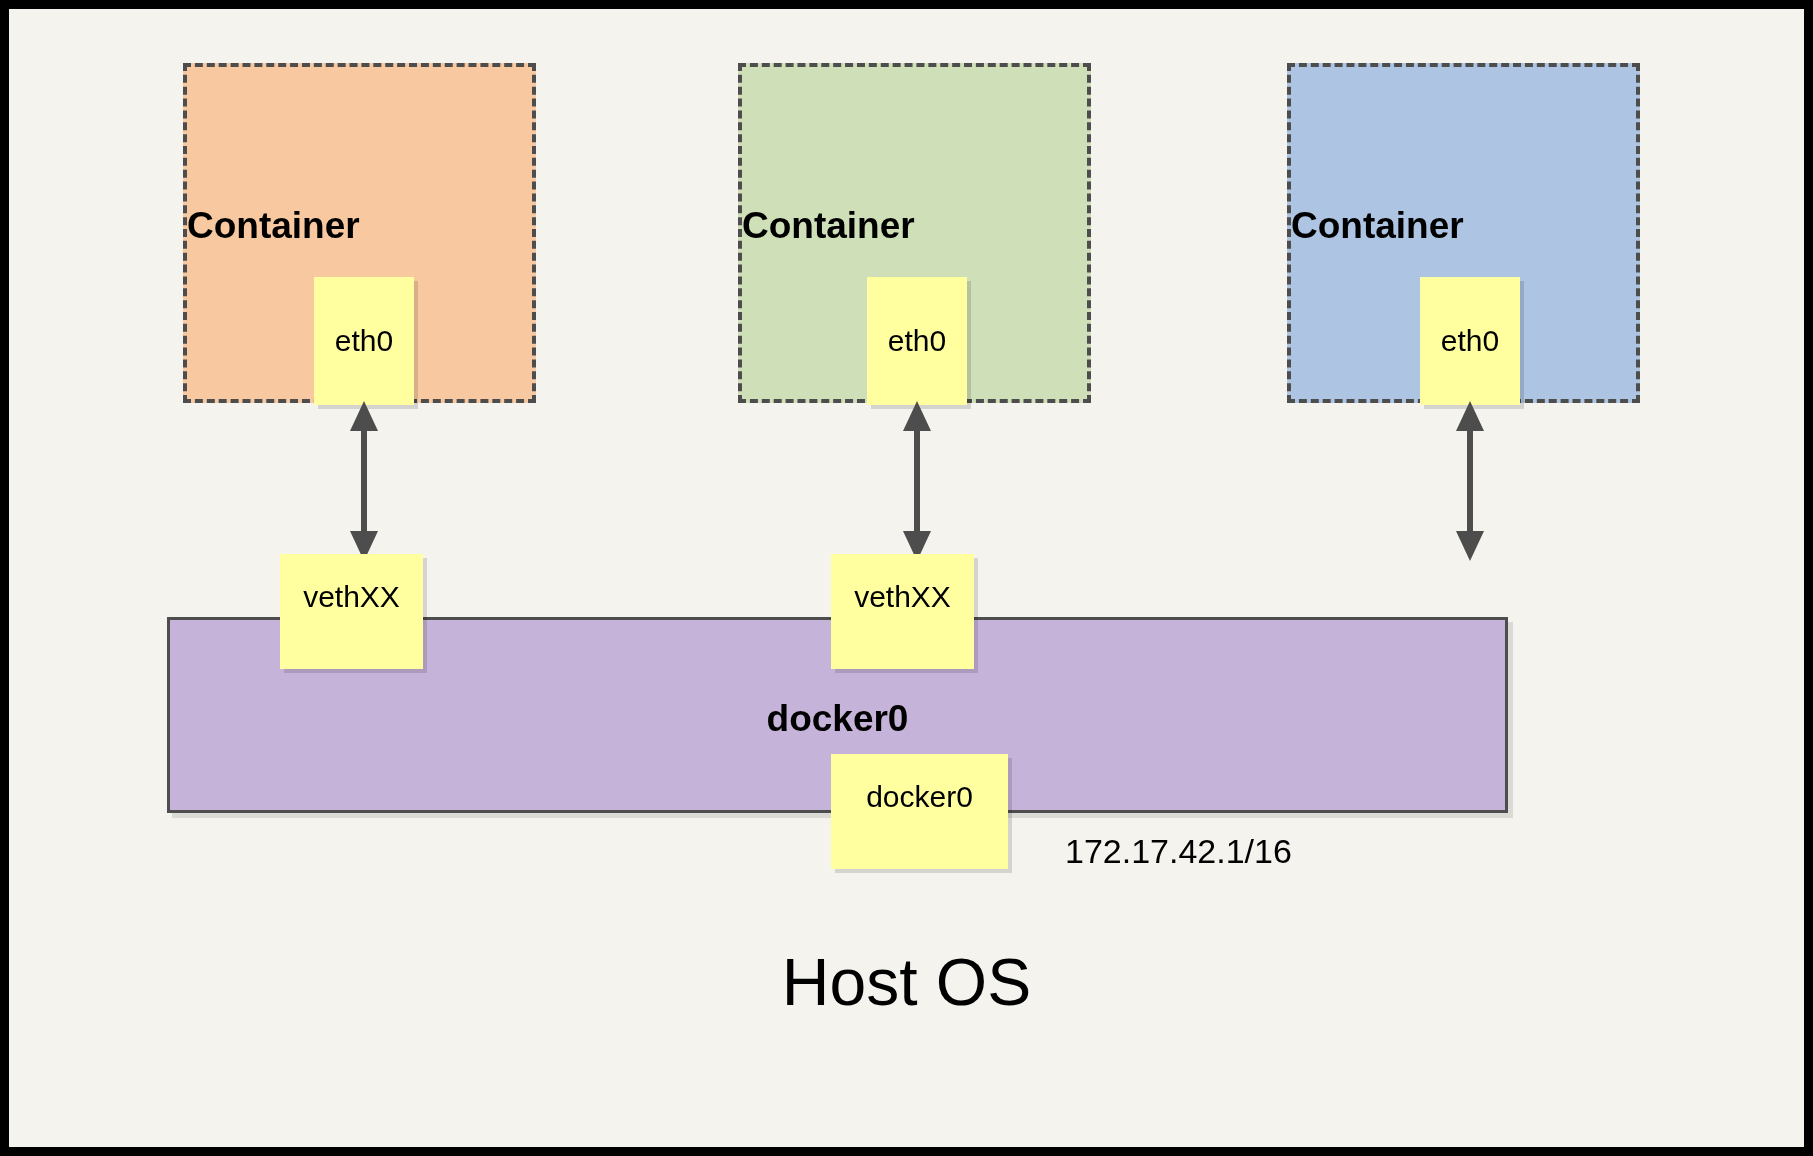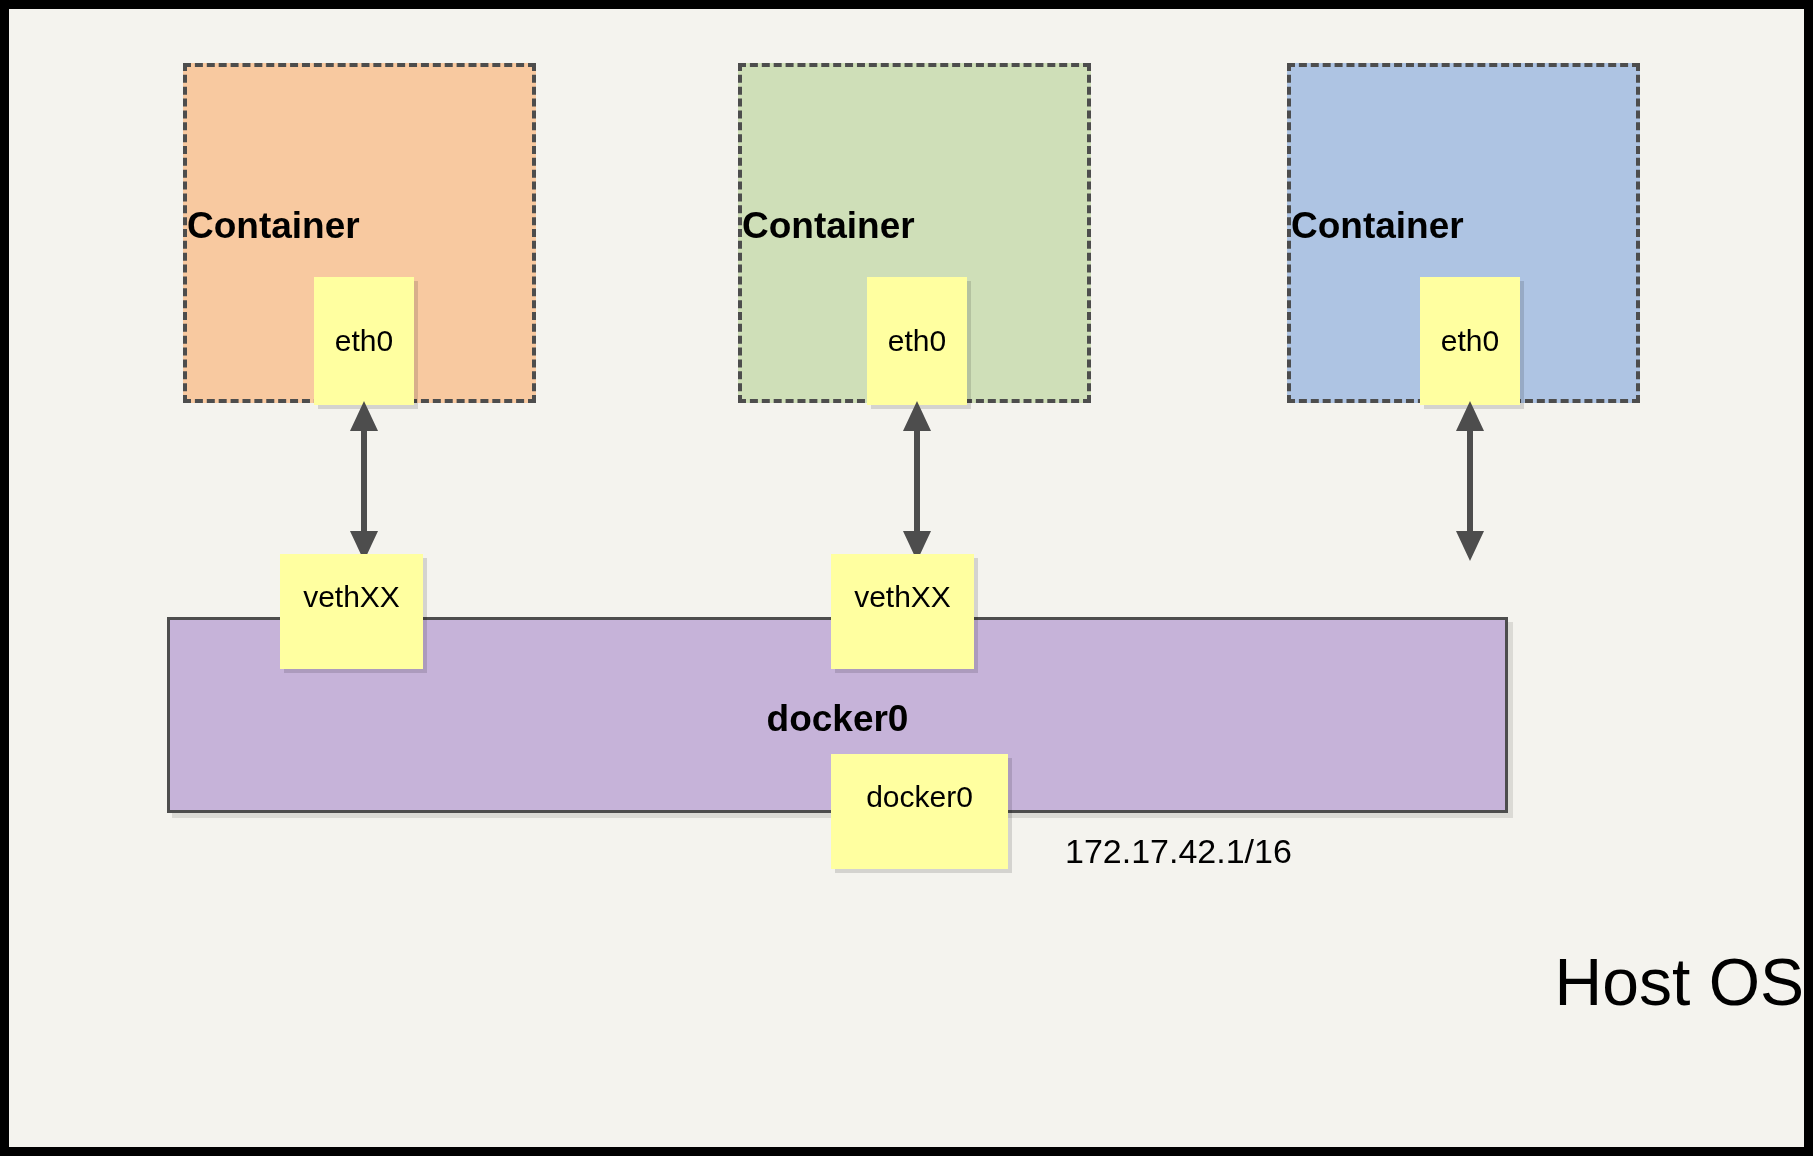--- a/index.html
+++ b/index.html
@@ -134,21 +134,21 @@
     line-height: 1;
     white-space: nowrap;
   }
 
   
   #host-os {
     position: absolute;
     left: 0;
     right: 0;
     top: 940px;
-    text-align: right;
+    text-align: center;
     font-size: 66px;
     color: #000000;
     line-height: 1;
   }
 
   
   .arrow {
     position: absolute;
     top: 392px;
     width: 30px;

